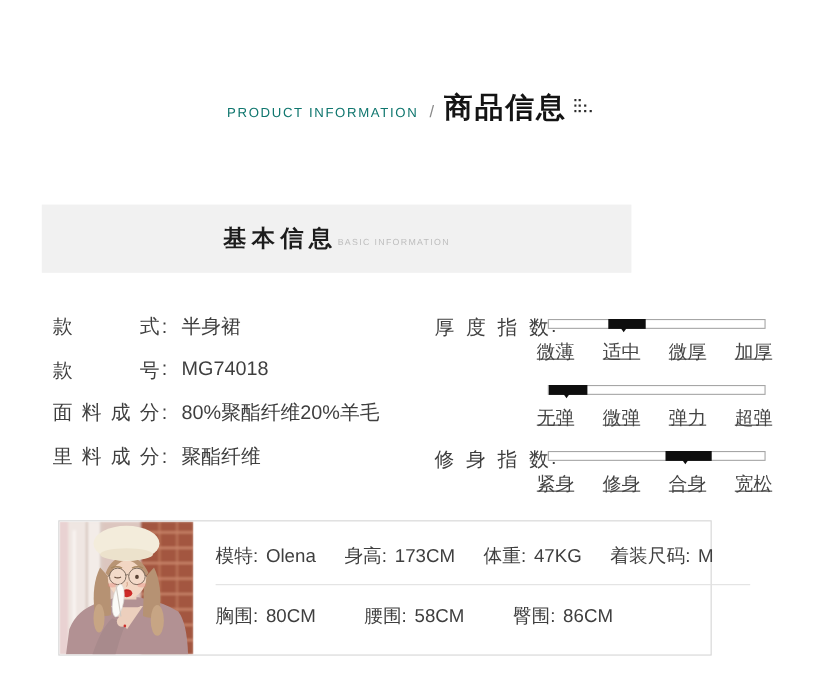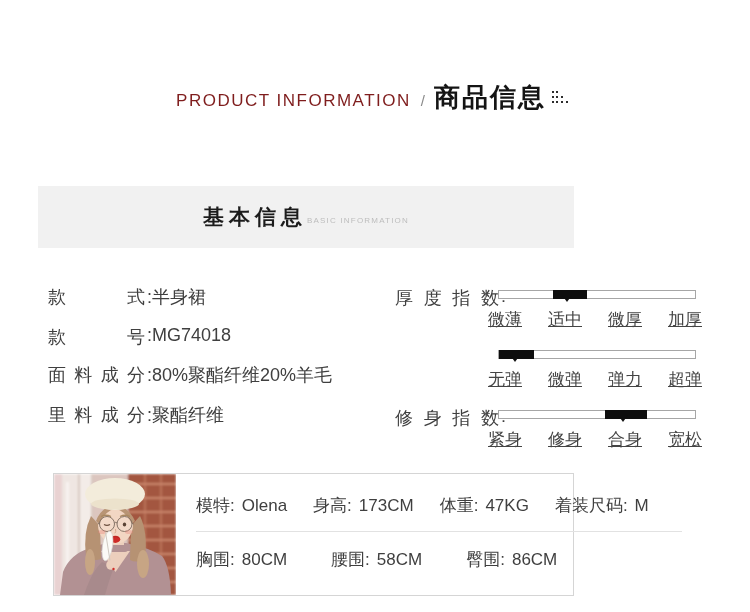--- a/index.html
+++ b/index.html
@@ -2,55 +2,55 @@
 <html><head>
 <meta charset="utf-8">
 <style>
   html,body{margin:0;padding:0;background:#fff;}
   .page{position:relative;width:750px;height:612px;background:#fff;overflow:hidden;
         font-family:"Liberation Sans","DejaVu Sans",sans-serif;color:#3f3f3f;}
 
   
   .hdr{position:absolute;left:0;top:80px;width:750px;display:flex;
        justify-content:center;align-items:baseline;}
-  .hdr-en{font-size:17px;letter-spacing:1.5px;color:#7f1d1d;}
+  .hdr-en{font-size:12px;letter-spacing:1.5px;color:#0f766e;}
   .hdr-slash{font-size:15px;color:#8a8a8a;margin:0 9px 0 10px;}
   .hdr-zh{font-size:26px;font-weight:700;color:#141414;letter-spacing:2px;}
   .hdr-dots{margin-left:6px;align-self:flex-end;position:relative;top:-4px;}
 
   
   .band{position:absolute;left:38px;top:186px;width:536px;height:62px;background:#f1f1f1;
         display:flex;flex-direction:row;justify-content:center;align-items:center;}
   .band-title{font-size:21px;font-weight:700;color:#1c1c1c;letter-spacing:5px;}
   .band-sub{font-size:8px;letter-spacing:1.2px;color:#bdbdbd;margin-top:7px;}
 
   
   .specs{position:absolute;left:48px;top:285px;width:320px;}
   .spec-row{position:absolute;left:0;height:22px;font-size:18px;white-space:nowrap;}
   .spec-label{display:inline-block;width:97px;text-align:justify;text-align-last:justify;
               vertical-align:top;color:#3f3f3f;}
   .spec-colon{display:inline-block;margin-left:2px;}
-  .spec-value{display:inline-block;color:#3f3f3f;}
+  .spec-value{display:inline-block;margin-left:13px;color:#3f3f3f;}
 
   
   .inds{position:absolute;left:368px;top:284px;width:340px;}
   .ind{position:absolute;left:0;width:340px;height:60px;}
   .ind-label{position:absolute;left:0;top:2px;font-size:18px;white-space:nowrap;margin-left:27px;}
   .ind-label .spec-label{width:104px;}
   .ind-bar{position:absolute;left:130px;top:6px;width:198px;height:9px;
            background:#fff;border:1px solid #a6a6a6;box-sizing:border-box;}
   .ind-seg{position:absolute;top:-1px;height:9px;background:#0e0e0e;}
   .ind-ptr{position:absolute;top:11px;width:0;height:0;
            border-left:5px solid transparent;border-right:5px solid transparent;
            border-top:7px solid #0e0e0e;}
   .ind-opts{position:absolute;left:120px;top:24px;width:214px;display:flex;
             justify-content:space-between;font-size:17px;color:#444;text-decoration:underline;}
 
   
-  .card{position:absolute;left:53px;top:473px;width:521px;height:123px;
+  .card{position:absolute;left:53px;top:473px;width:594px;height:123px;
         border:1px solid #d5d5d5;box-sizing:border-box;background:#fff;}
   .card-photo{position:absolute;left:0;top:0;width:122px;height:121px;overflow:hidden;}
   .card-info{position:absolute;left:142px;top:0;right:14px;height:100%;font-size:17px;}
   .card-row{position:absolute;left:0;display:flex;align-items:baseline;white-space:nowrap;}
   .card-row1{top:20px;gap:26px;}
   .card-row2{top:74px;gap:44px;}
   .kv .v{margin-left:7px;}
   .card-divider{position:absolute;left:0;top:57px;width:486px;height:1px;background:#e2e2e2;}
 </style>
 </head>

